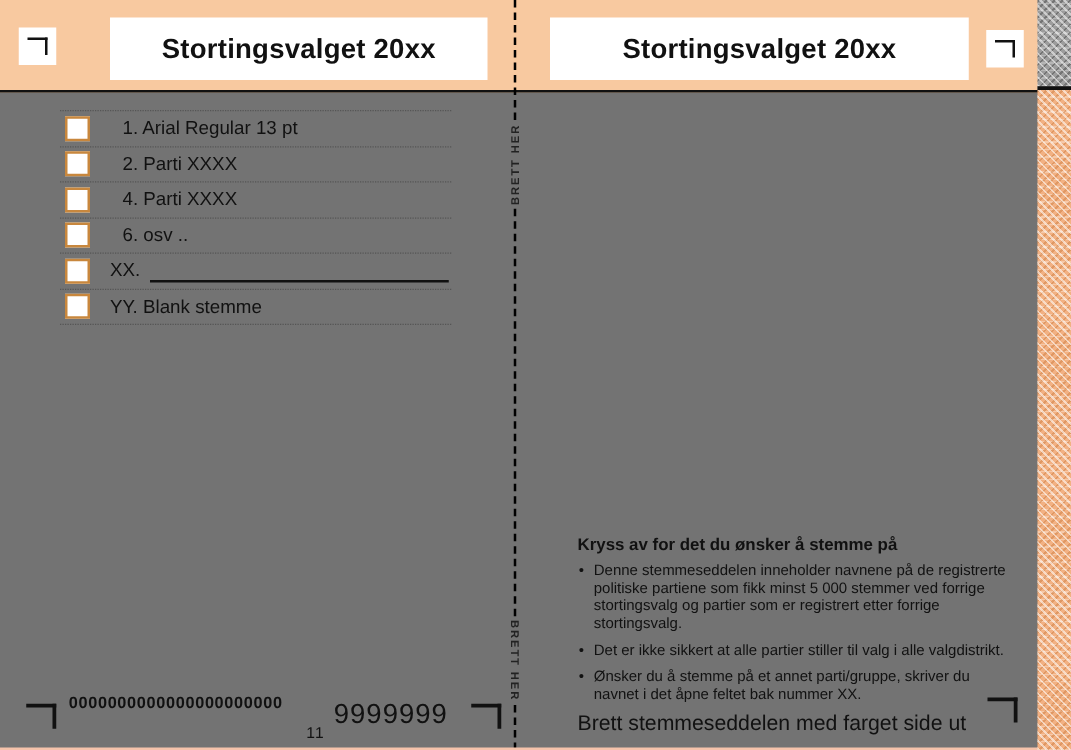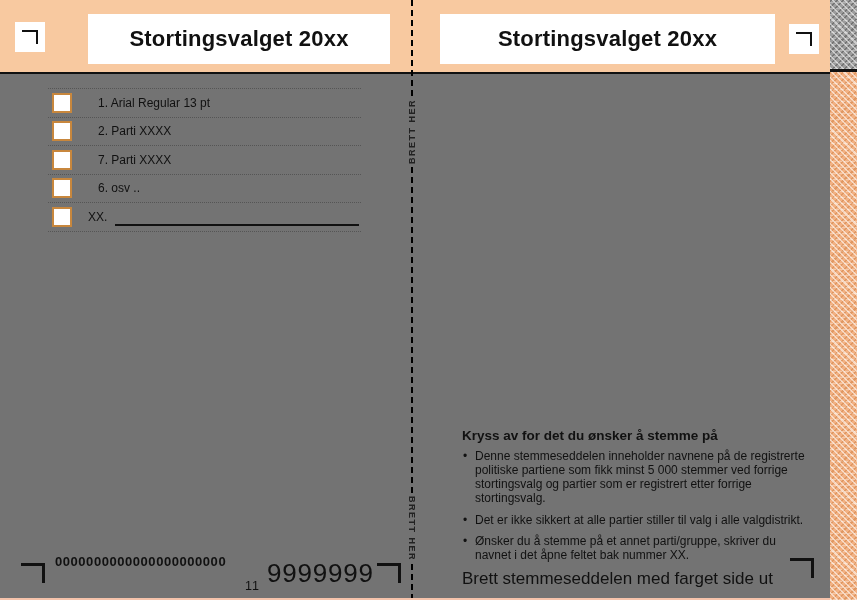--- a/index.html
+++ b/index.html
@@ -55,36 +55,36 @@
     font-size:9px;font-weight:bold;letter-spacing:1.5px;color:#222;
     white-space:nowrap;margin:3px 0;
   }
   .v-up{writing-mode:vertical-rl;transform:rotate(180deg);}
   .v-down{writing-mode:vertical-rl;}
   
   .list{position:absolute;left:48px;top:88px;width:313px;z-index:2;}
   .row{display:flex;align-items:center;height:28.5px;border-top:1.5px dotted #555;padding-left:4px;box-sizing:border-box;}
   .row-end{border-top:1.5px dotted #555;height:0;}
   .cbx{width:16px;height:16px;border:2px solid var(--checkbox_border,#C8873D);background:#fff;flex:none;}
-  .row-label{margin-left:26px;font-size:12px;white-space:nowrap;}
+  .row-label{margin-left:26px;font-size:15px;white-space:nowrap;}
   .row.tight .row-label{margin-left:16px;}
   .writein{flex:1;border-bottom:2px solid #111;margin:0 2px 0 8px;align-self:flex-end;margin-bottom:5px;}
   
   .instr{position:absolute;left:462px;top:428px;width:346px;z-index:2;}
   .instr h2{margin:0 0 6px 0;font-size:13.5px;font-weight:bold;}
   .instr ul{margin:0;padding:0;list-style:none;}
   .instr li{
     position:relative;padding-left:13px;font-size:12px;line-height:1.18;margin-bottom:7px;
   }
   .instr li::before{content:"\2022";position:absolute;left:1px;top:0;}
   .fold-note{position:absolute;left:462px;top:569px;font-size:17px;z-index:2;white-space:nowrap;}
   
   .serial{position:absolute;left:55px;top:554px;font-size:13px;font-weight:bold;letter-spacing:.55px;z-index:2;}
   .code{position:absolute;left:245px;top:579px;font-size:12.5px;font-weight:normal;letter-spacing:1px;z-index:2;}
-  .bignum{position:absolute;left:267px;top:558px;font-size:26px;letter-spacing:.8px;z-index:2;}
+  .bignum{position:absolute;left:267px;top:558px;font-size:22px;letter-spacing:.8px;z-index:2;}
   
   .bottom-edge{position:absolute;left:0;bottom:0;width:857px;height:2px;background:var(--bottom_edge,#F5C3AB);z-index:5;}
 </style>
 </head>
 <body>
 
 <div class="page">
 
   <div class="band"></div>
 
@@ -122,30 +122,34 @@
     <div class="row">
       <div class="cbx"></div>
       <span class="row-label">1. Arial Regular 13 pt</span>
     </div>
     <div class="row">
       <div class="cbx"></div>
       <span class="row-label">2. Parti XXXX</span>
     </div>
     <div class="row">
       <div class="cbx"></div>
-      <span class="row-label">7. Parti XXXX</span>
+      <span class="row-label">4. Parti XXXX</span>
     </div>
     <div class="row">
       <div class="cbx"></div>
       <span class="row-label">6. osv ..</span>
     </div>
     <div class="row tight">
       <div class="cbx"></div>
       <span class="row-label">XX.</span>
       <div class="writein"></div>
+    </div>
+    <div class="row tight">
+      <div class="cbx"></div>
+      <span class="row-label">YY. Blank stemme</span>
     </div>
     <div class="row-end"></div>
   </div>
 
   <div class="instr">
     <h2>Kryss av for det du ønsker å stemme på</h2>
     <ul>
       <li>Denne stemmeseddelen inneholder navnene på de registrerte politiske partiene som fikk minst 5 000 stemmer ved forrige stortingsvalg og partier som er registrert etter forrige stortingsvalg.</li>
       <li>Det er ikke sikkert at alle partier stiller til valg i alle valgdistrikt.</li>
       <li>Ønsker du å stemme på et annet parti/gruppe, skriver du navnet i det åpne feltet bak nummer XX.</li>

